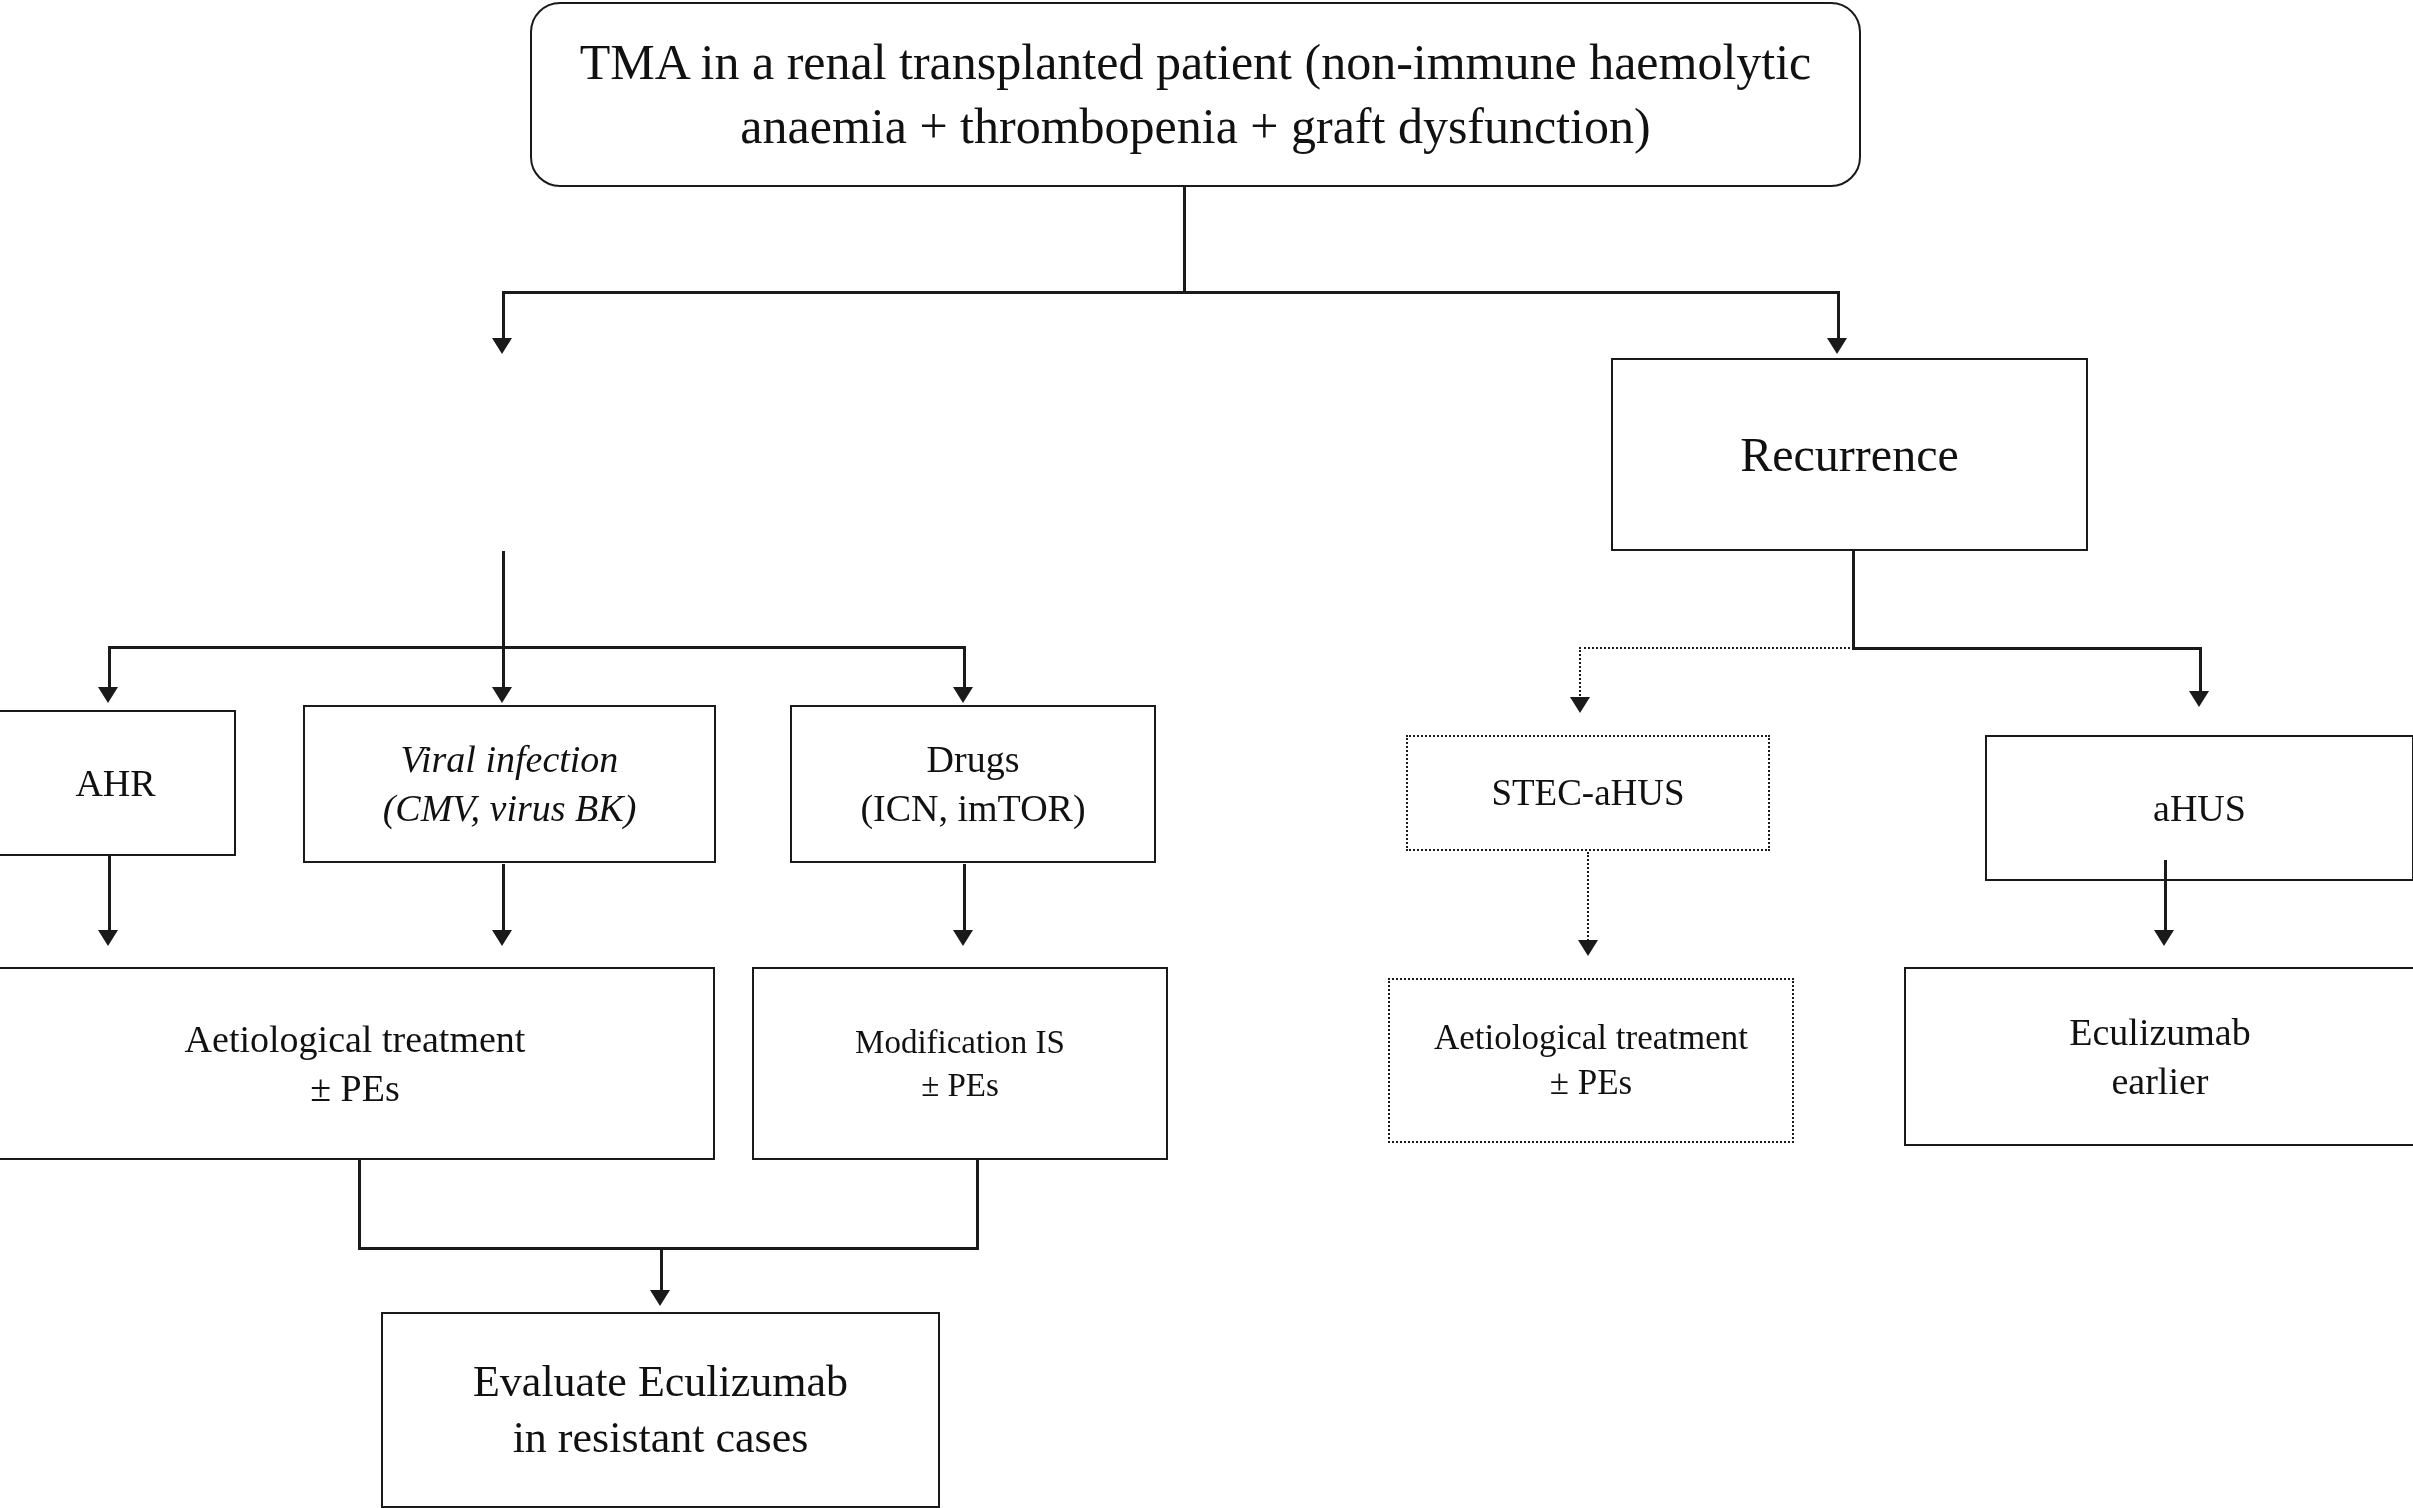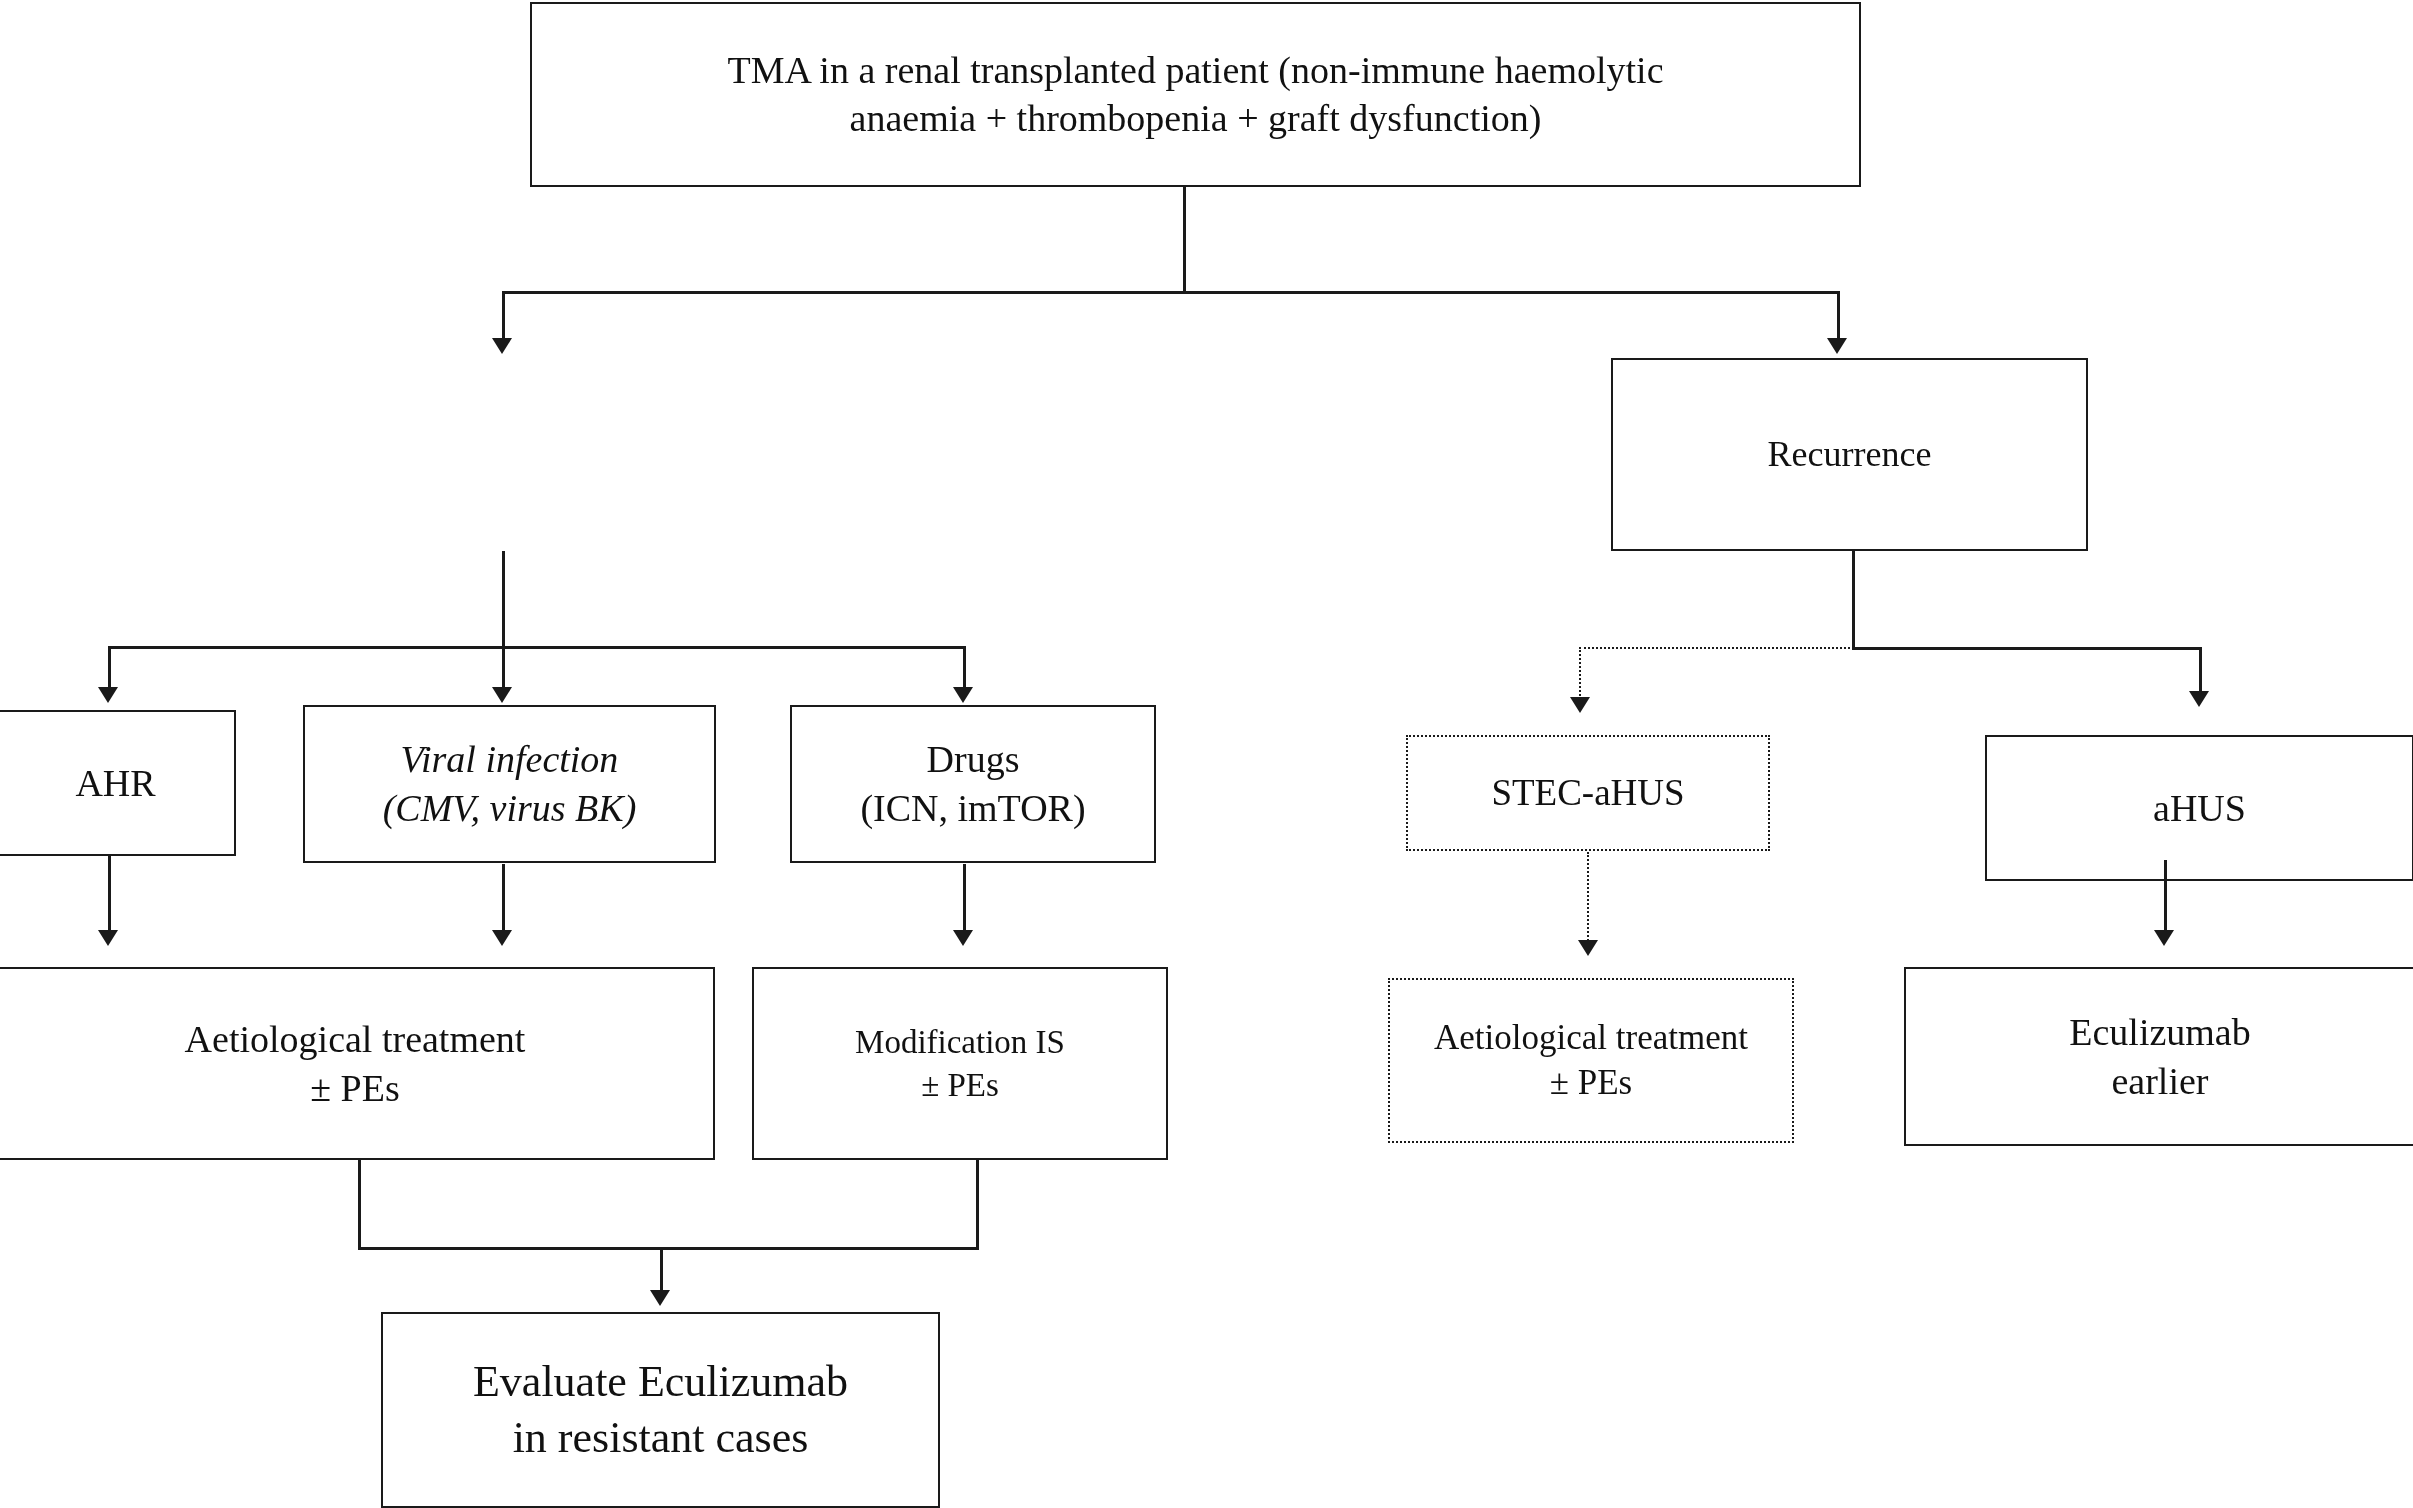--- a/index.html
+++ b/index.html
@@ -66,27 +66,27 @@
     border-left: 10.8px solid transparent;
     border-right: 10.8px solid transparent;
     border-top: 16.6px solid #1a1a1a;
   }
 </style>
 </head>
 <body>
 
 <div id="canvas">
 
-  <div class="node" style="left:530px; top:1.7px; width:1331px; height:185px; font-size:38px;">
+  <div class="node" style="left:530px; top:1.7px; width:1331px; height:185px; font-size:50px;border-radius:30px;">
     <span class="txt">TMA in a renal transplanted patient (non-immune haemolytic
 anaemia + thrombopenia + graft dysfunction)</span>
   </div>
 
 
-  <div class="node" style="left:1611px; top:358px; width:477px; height:193px; font-size:36px;">
+  <div class="node" style="left:1611px; top:358px; width:477px; height:193px; font-size:48px;">
     <span class="txt">Recurrence</span>
   </div>
 
   <div class="node" style="left:-5px; top:710px; width:241px; height:146px; font-size:38px;">
     <span class="txt">AHR</span>
   </div>
 
   <div class="node" style="left:303px; top:705px; width:413px; height:158px; font-size:38px;font-style:italic;">
     <span class="txt">Viral infection
 (CMV, virus BK)</span>

